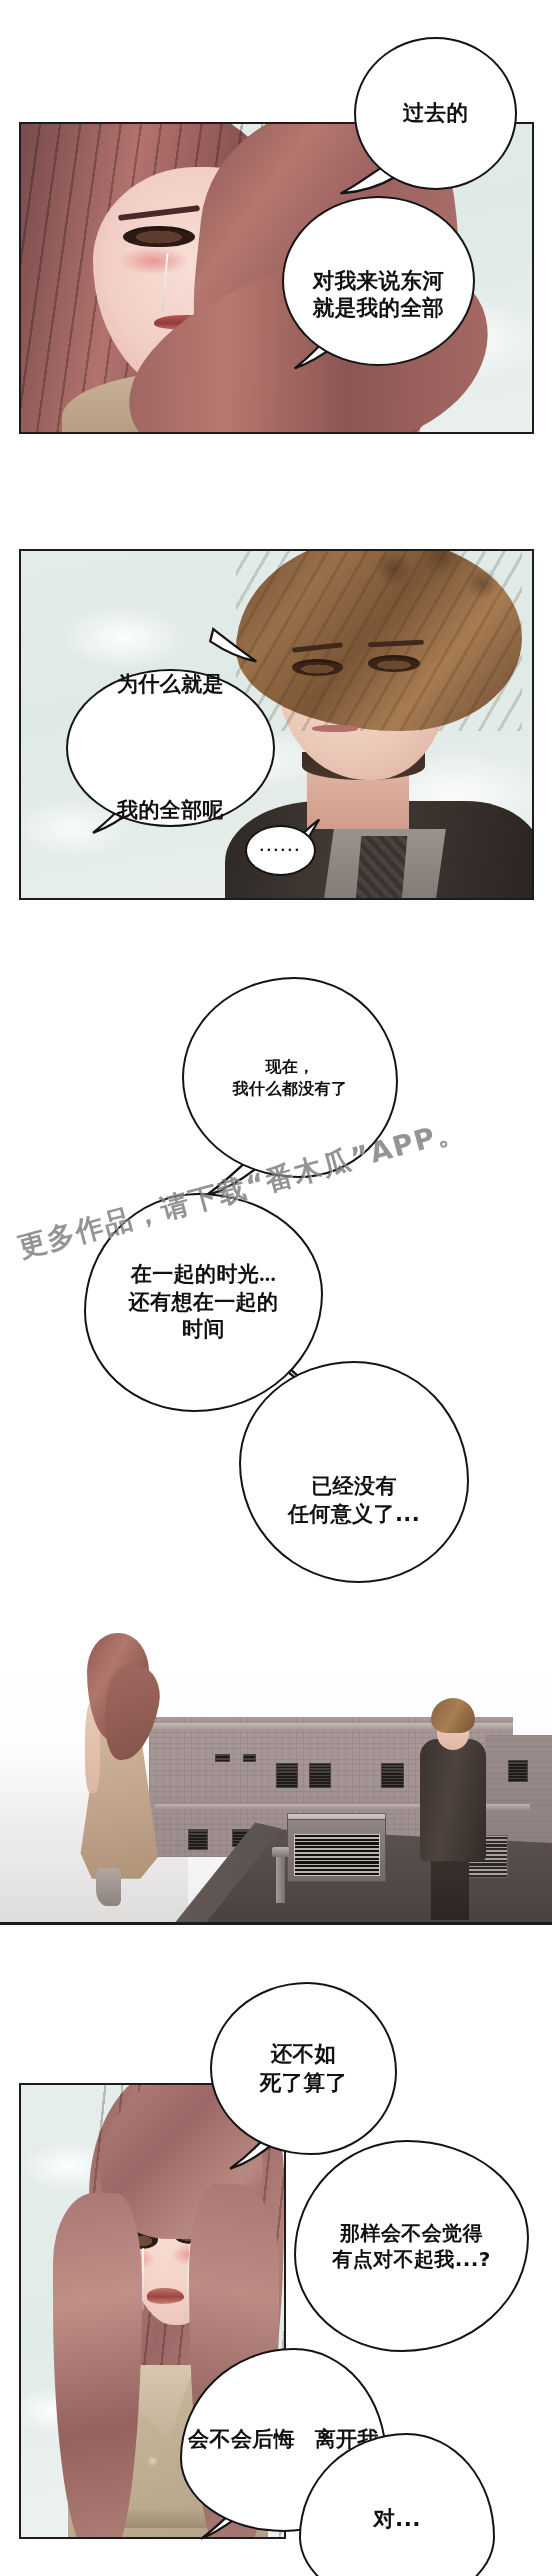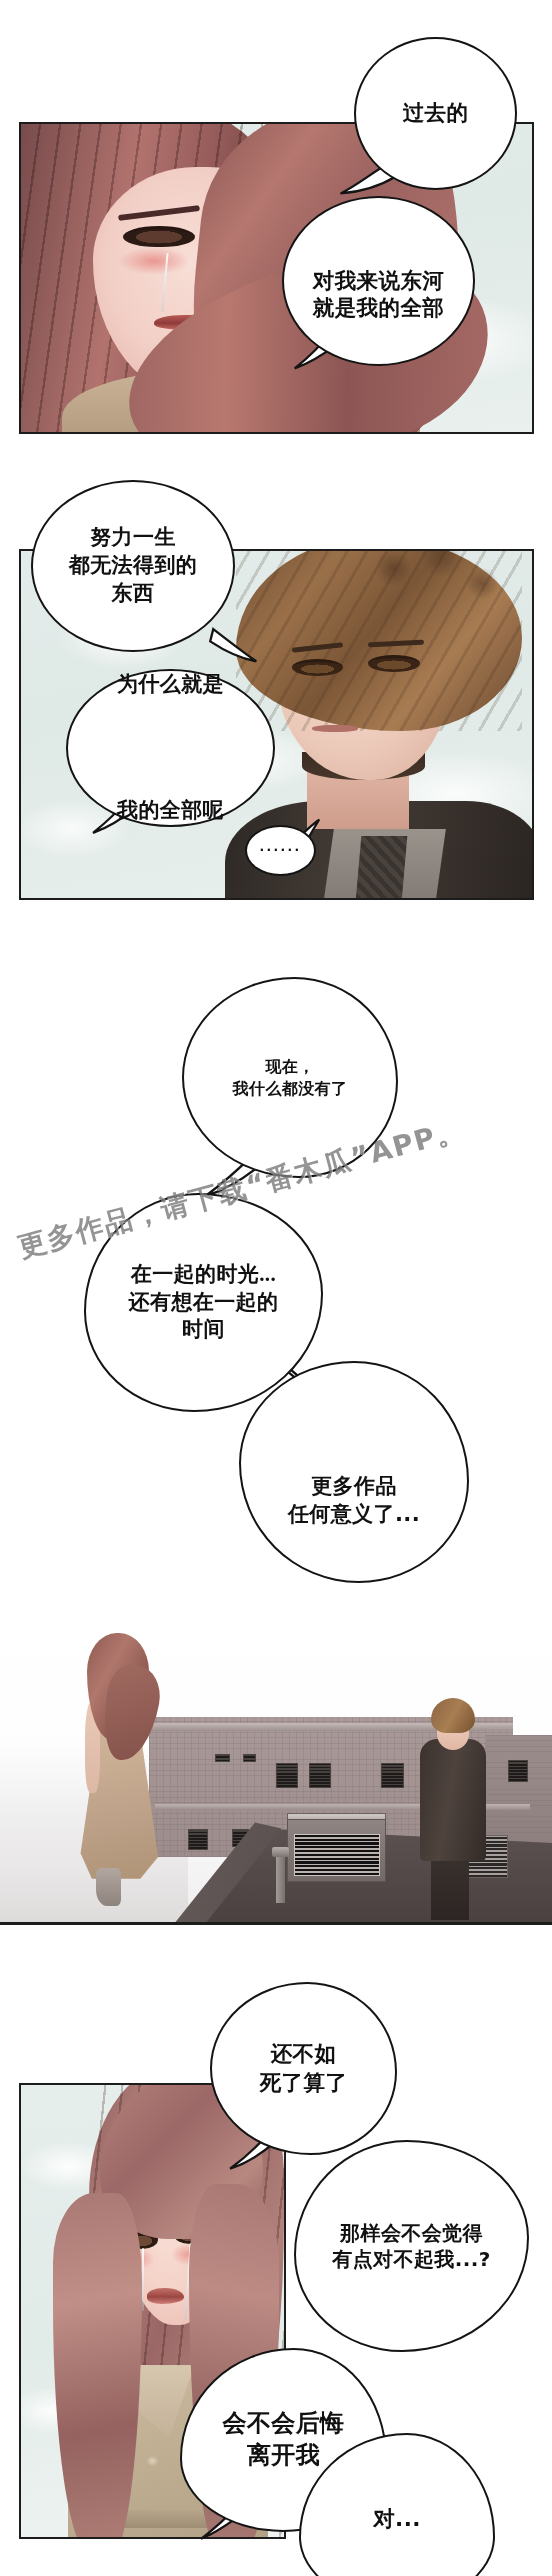--- a/index.html
+++ b/index.html
@@ -405,25 +405,20 @@
         <div class="p2-hair-curl"></div>
       </div>
       <div class="p2-brow-l"></div>
       <div class="p2-brow-r"></div>
       <div class="p2-eye-l"></div>
       <div class="p2-eye-r"></div>
       <div class="p2-mouth"></div>
     </div>
   </div>
 
-  <div class="bubble b-round" style="left:31px; top:460px; width:204px; height:172px; font-size:21px; flex-direction:column;">
-    <span>努力一生</span>
-    <span>都无法得到的</span>
-    <span>东西</span>
-  </div>
   <svg width="54" height="46" viewBox="0 0 70 60" style="position:absolute; left:207px; top:606px; z-index:39;">
     <path d="M8 4 C26 18, 44 32, 64 46 C42 42, 22 32, 4 20 Z" fill="#fff" stroke="#141414" stroke-width="3"></path>
   </svg>
 
   <div class="bubble b-round" style="left:66px; top:649px; width:209px; height:158px; font-size:21px; flex-direction:column;justify-content:space-between;">
     <span>为什么就是</span>
     <span>我的全部呢</span>
   </div>
   <svg width="49" height="43" viewBox="0 0 64 56" style="position:absolute; left:90px; top:776px; z-index:39;">
     <path d="M50 4 C38 18, 24 32, 4 48 C26 40, 44 28, 58 16 Z" fill="#fff" stroke="#141414" stroke-width="3"></path>
@@ -450,21 +445,21 @@
   <div class="bubble b-blobB" style="left:84px; top:1173px; width:239px; height:219px; font-size:21px; flex-direction:column;font-family:Liberation Serif, serif;">
     <span>在一起的时光...</span>
     <span>还有想在一起的</span>
     <span>时间</span>
   </div>
   <svg width="66" height="57" viewBox="0 0 86 74" style="position:absolute; left:276px; top:1336px; z-index:39;">
     <path d="M6 6 C26 24, 46 42, 78 62 C52 48, 26 30, 10 16 Z" fill="#fff" stroke="#141414" stroke-width="3"></path>
   </svg>
 
   <div class="bubble b-blobC" style="left:239px; top:1341px; width:230px; height:222px; font-size:21px; flex-direction:column; padding-top:57px;">
-    <span>更多作品</span>
+    <span>已经没有</span>
     <span>任何意义了...</span>
   </div>
 
   <div class="watermark" style="left:10.7px; top:1150px;">更多作品，请下载“番木瓜”APP。</div>
 
   <div class="panel-noborder" style="left:0; top:1591px; width:552px; height:314px; border-bottom:3.1px solid #1c1c1c;">
     <div class="roof-sky"></div>
     <div class="roof-haze"></div>
 
     <div class="roof-bldg-back"></div>
@@ -540,21 +535,21 @@
   </div>
   <svg width="54" height="48" viewBox="0 0 70 62" style="position:absolute; left:227px; top:2107px; z-index:39;">
     <path d="M56 6 C42 22, 26 38, 4 54 C28 46, 48 32, 64 18 Z" fill="#fff" stroke="#141414" stroke-width="3"></path>
   </svg>
 
   <div class="bubble b-blobB" style="left:294px; top:2120px; width:235px; height:212px; font-size:20px; flex-direction:column;">
     <span>那样会不会觉得</span>
     <span>有点对不起我...?</span>
   </div>
 
-  <div class="bubble b-egg" style="left:180px; top:2328px; width:207px; height:184px; font-size:24px; flex-direction:column;">
+  <div class="bubble b-egg" style="left:180px; top:2328px; width:207px; height:184px; font-size:21px; flex-direction:row;justify-content:space-between;">
     <span>会不会后悔</span>
     <span>离开我</span>
   </div>
   <svg width="46" height="40" viewBox="0 0 60 52" style="position:absolute; left:198px; top:2485px; z-index:39;">
     <path d="M48 4 C36 18, 22 30, 4 44 C24 36, 40 24, 54 14 Z" fill="#fff" stroke="#141414" stroke-width="3"></path>
   </svg>
 
   <div class="bubble b-egg" style="left:299px; top:2413px; width:196px; height:173px; font-size:21.5px;">
     <span>对...</span>
   </div>

